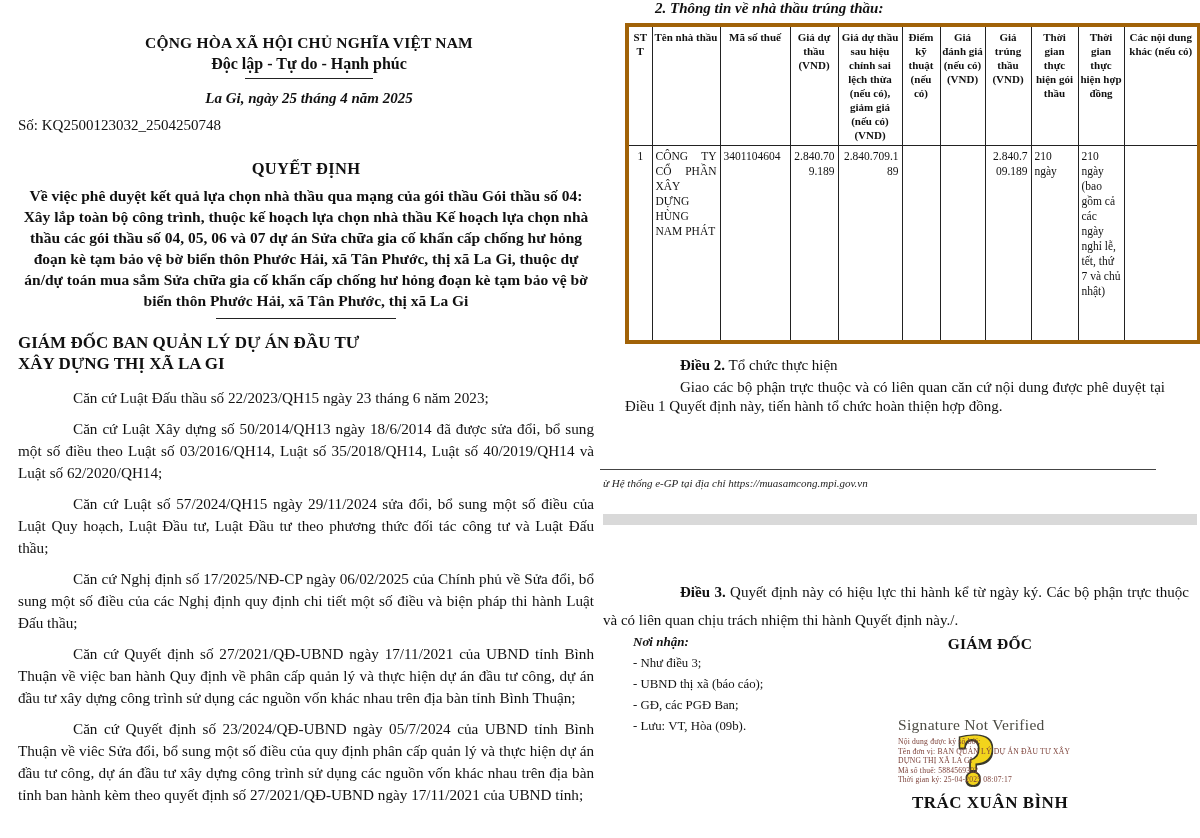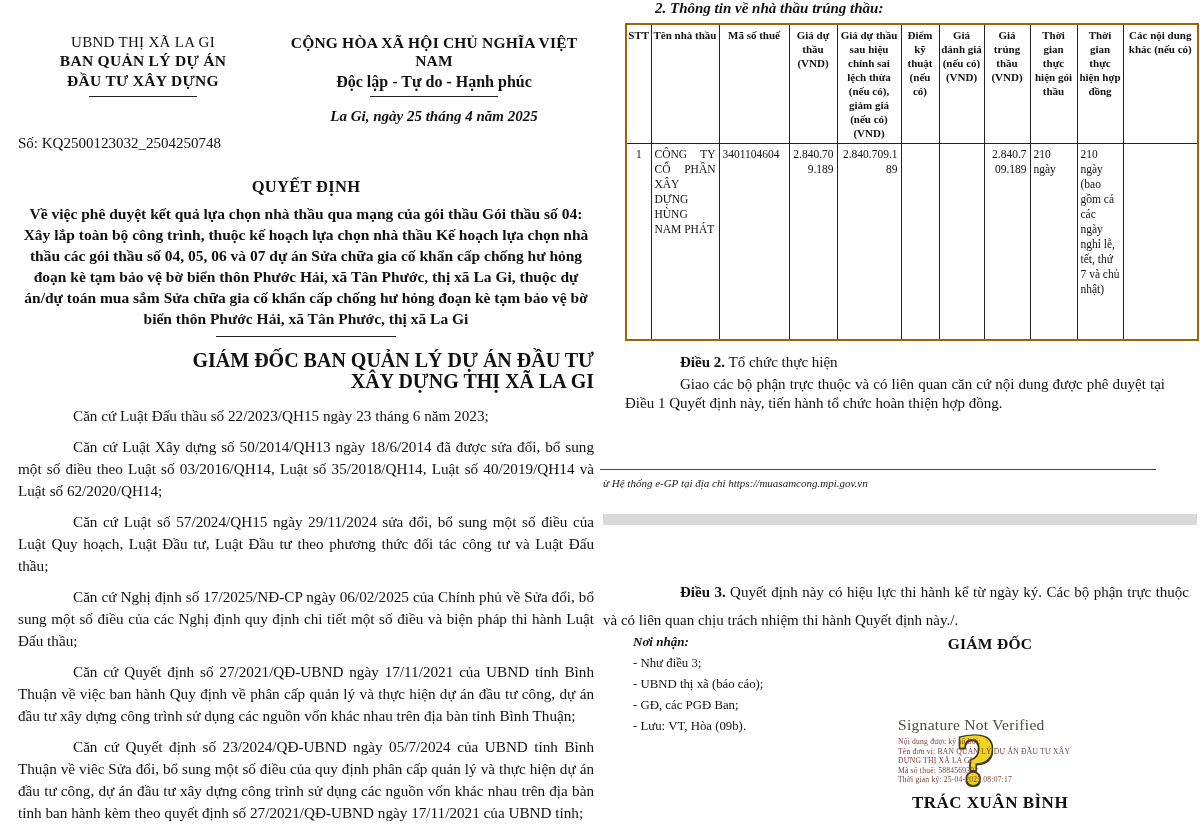--- a/index.html
+++ b/index.html
@@ -17,29 +17,29 @@
   .nat-block { flex:1; text-align:center; padding-left:6px; }
   .nat-l1 { font-size:15.5px; font-weight:bold; letter-spacing:.2px; }
   .nat-l2 { font-size:16px; font-weight:bold; margin-top:3px; }
   .nat-rule { width:128px; border-bottom:1.5px solid #222; margin:5px auto 0; }
   .dateline { font-size:15px; font-weight:bold; font-style:italic; margin-top:11px; }
   .doc-number { font-size:15px; margin-top:10px; }
 
   .title { text-align:center; font-weight:bold; font-size:16.5px; margin-top:25px; letter-spacing:.3px; }
   .subtitle { text-align:center; font-weight:bold; font-size:15.5px; line-height:21px; margin-top:6px; padding:0 2px; }
   .subtitle-rule { width:180px; border-bottom:1.5px solid #222; margin:7px auto 0; }
-  .authority { text-align:right; font-weight:bold; font-size:20px; line-height:21px; margin-top:13px; }
+  .authority { text-align:left; font-weight:bold; font-size:17px; line-height:21px; margin-top:13px; }
   .recitals { margin-top:13px; }
   .recitals p { font-size:15.2px; line-height:22px; text-align:justify; text-indent:55px; margin-bottom:9px; }
 
   
   .page-right { width:600px; height:838px; position:relative; }
   .sec-heading { font-size:15px; font-weight:bold; font-style:italic; margin-left:55px; }
 
-  table.award { border-collapse:collapse; table-layout:fixed; width:572px; margin:6px 0 0 25px; border:2px solid #a16207; }
+  table.award { border-collapse:collapse; table-layout:fixed; width:572px; margin:6px 0 0 25px; border:4px solid #a16207; }
   table.award th, table.award td { border:1px solid #222; vertical-align:top; overflow:hidden; }
   table.award th { font-size:11px; font-weight:bold; text-align:center; padding:3px 1px; line-height:14px; word-wrap:break-word; }
   table.award td { font-size:11.5px; padding:3px 3px; line-height:15px; word-wrap:break-word; }
   td.c-stt { text-align:center; }
   td.c-name { text-align:justify; padding:3px 4px; }
   td.c-num { text-align:right; word-break:break-all; }
   .row-h { height:196px; }
 
   .dieu2 { margin:11px 0 0 25px; width:545px; }
   .art-lead { font-size:15px; line-height:21px; text-indent:55px; }
@@ -70,26 +70,20 @@
 
   .signer-name { position:absolute; left:240px; top:793px; width:300px; text-align:center; font-size:17px; font-weight:bold; letter-spacing:.5px; }
 </style>
 </head>
 <body>
 
 <div class="scan">
 
   <div class="page-left">
     <div class="hdr-row">
-      <div class="org-block">
-        <div class="org-l1">UBND THỊ XÃ LA GI</div>
-        <div class="org-l2">BAN QUẢN LÝ DỰ ÁN</div>
-        <div class="org-l3">ĐẦU TƯ XÂY DỰNG</div>
-        <div class="org-rule"></div>
-      </div>
       <div class="nat-block">
         <div class="nat-l1">CỘNG HÒA XÃ HỘI CHỦ NGHĨA VIỆT NAM</div>
         <div class="nat-l2">Độc lập - Tự do - Hạnh phúc</div>
         <div class="nat-rule"></div>
         <div class="dateline">La Gi, ngày 25 tháng 4 năm 2025</div>
       </div>
     </div>
     <div class="doc-number">Số: KQ2500123032_2504250748</div>
 
     <div class="title">QUYẾT ĐỊNH</div>

